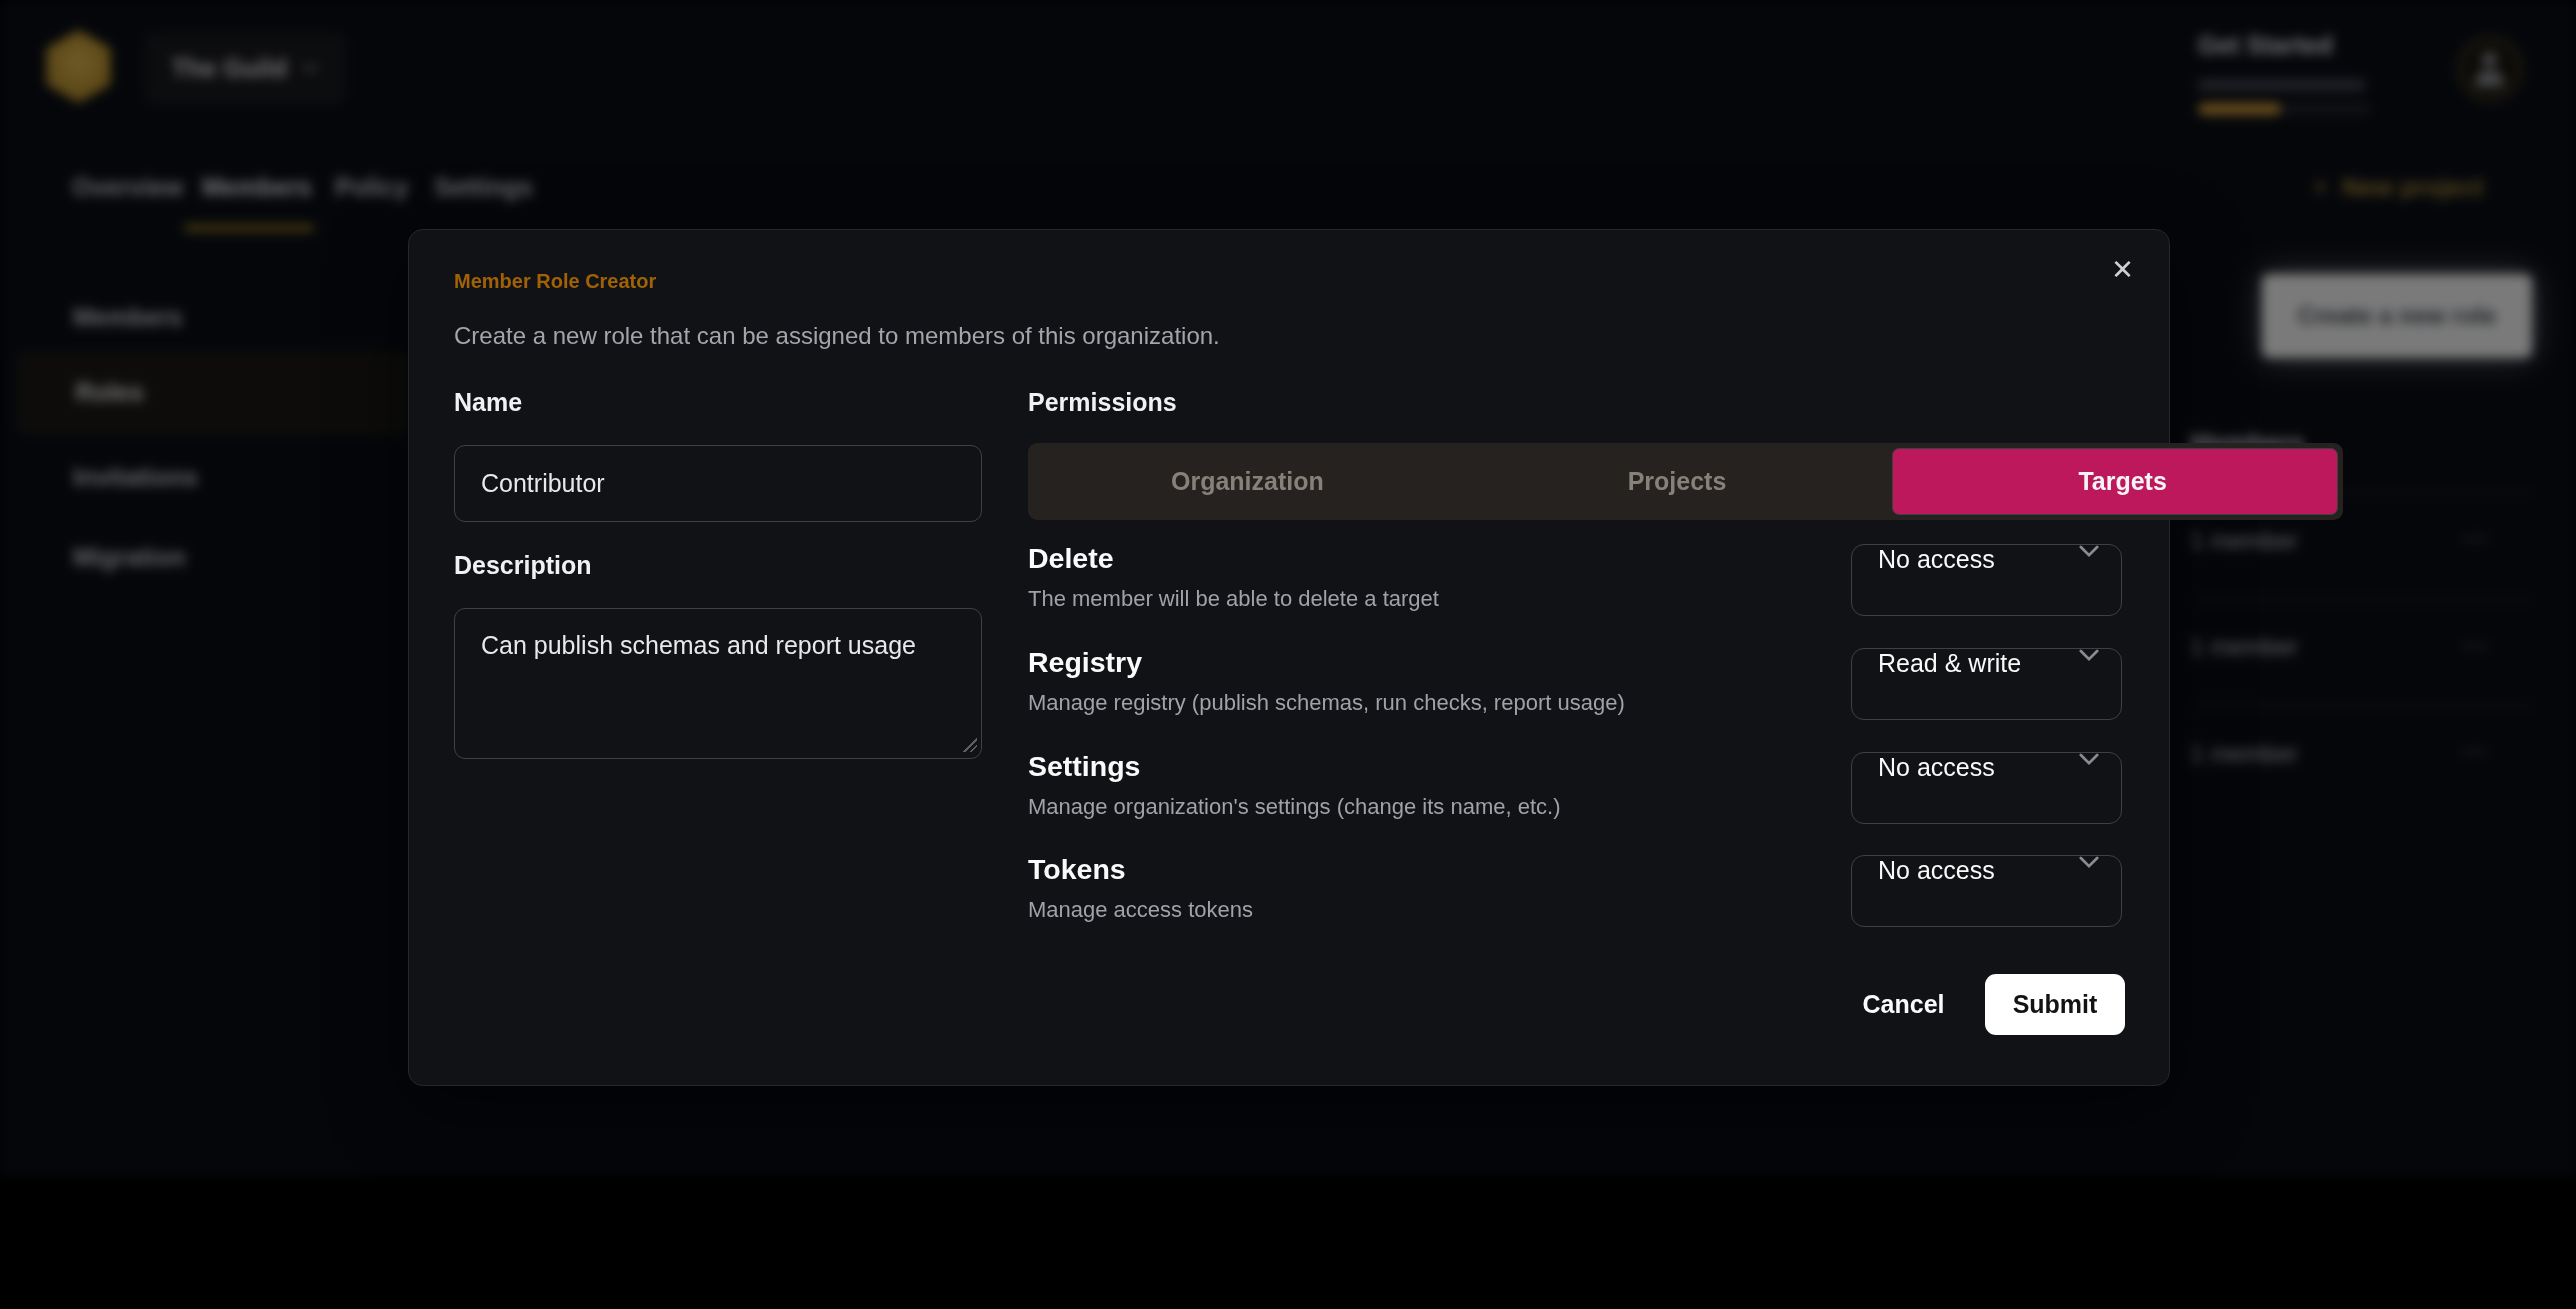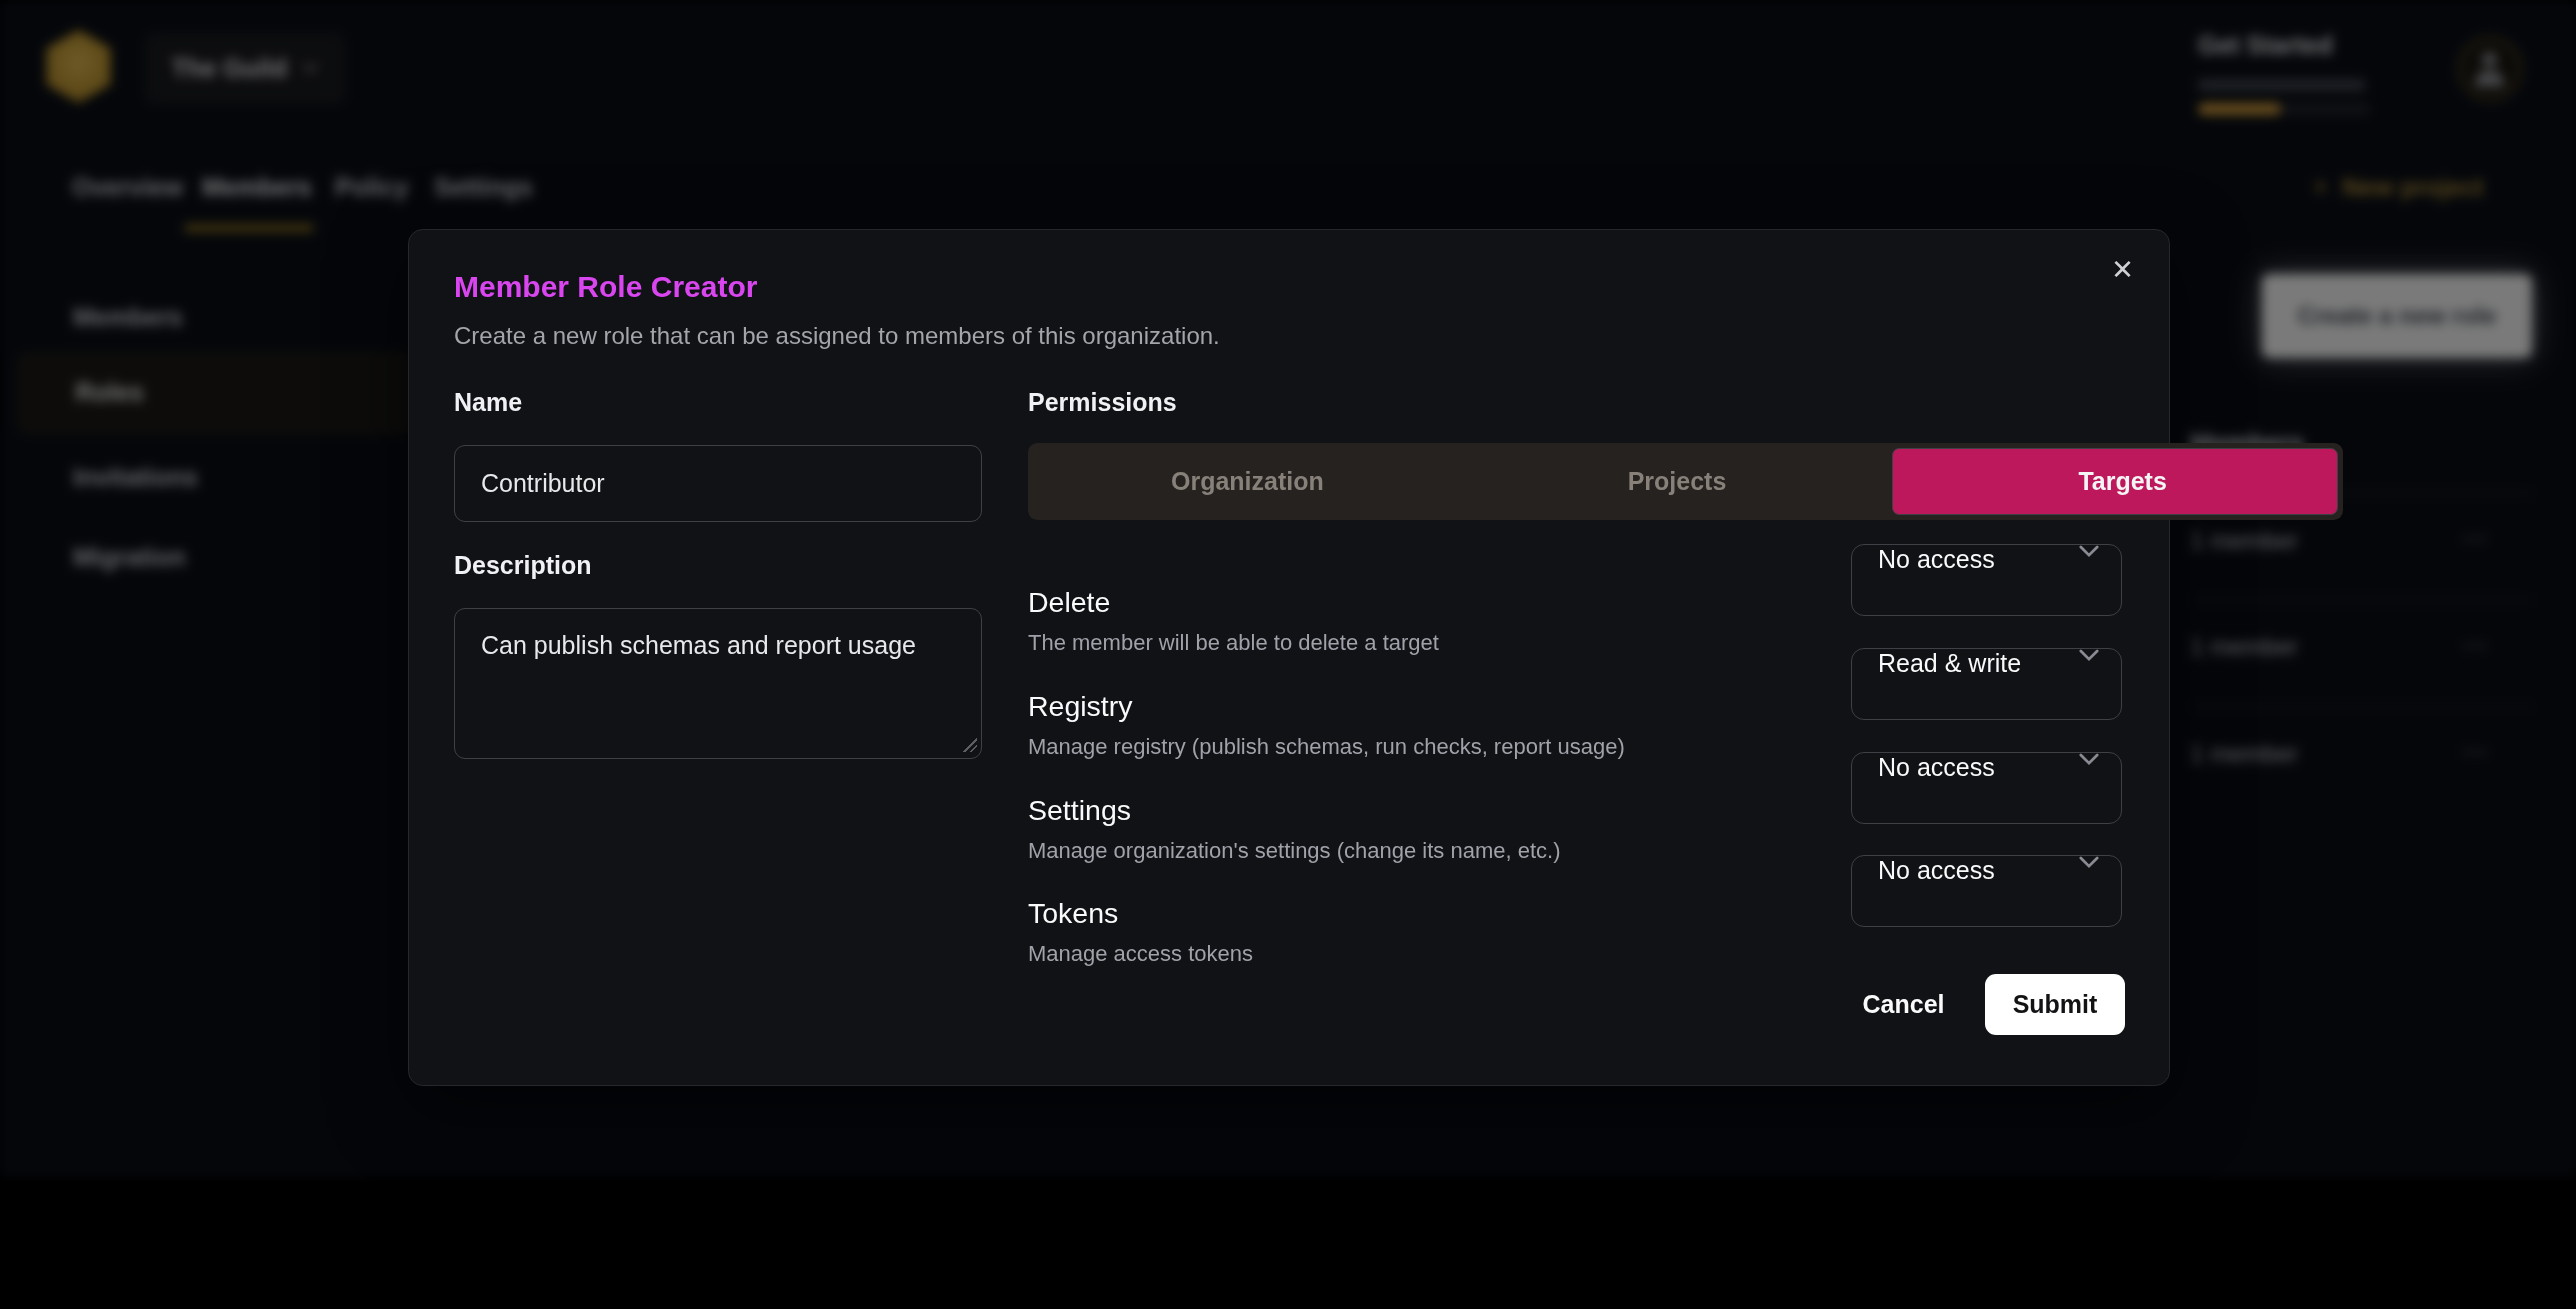--- a/index.html
+++ b/index.html
@@ -57,42 +57,42 @@
   .panel-divider { position:absolute; left:2190px; width:343px; height:1.8px; background:#20242d; }
   .panel-row-label { position:absolute; left:2190px; font-size:24px; color:#c9ccd3; }
   .panel-row-more { position:absolute; left:2462px; font-size:26px; color:#9aa0a8; }
 
   
   .modal { position:absolute; left:408px; top:229px; width:1762px; height:857px;
     background:#101216; border:0.9px solid #27282d; border-radius:14.7px;
     box-shadow:0 22px 73px rgba(0,0,0,.6); color:#fafafa; }
   .modal-close { position:absolute; right:35px; top:26px; font-size:27.5px; color:#cfcfd4;
     font-weight:400; line-height:1; cursor:default; }
-  .modal-title { position:absolute; left:45px; top:40px; font-size:30px; font-weight:700; color:#d946ef; }
+  .modal-title { position:absolute; left:45px; top:40px; font-size:20px; font-weight:700; color:#a16207; }
   .modal-subtitle { position:absolute; left:45px; top:92px; font-size:24px; color:#a4a4ab;text-align:right; }
 
   .field-label { position:absolute; font-size:25px; font-weight:600; color:#f1f1f3; }
   .text-input { position:absolute; left:45px; top:215px; width:528px; height:77px;
     background:transparent; border:0.9px solid #3f4046; border-radius:11px;
     color:#e8e8ea; font-size:25px; padding:0 26px; font-family:"Liberation Sans", sans-serif; outline:none; }
   .textarea-wrap { position:absolute; left:45px; top:378px; width:528px; height:151px; }
   .text-area { width:528px; height:151px; background:transparent; border:0.9px solid #3f4046;
     border-radius:11px; color:#e8e8ea; font-size:25px; padding:20px 26px; resize:none;
     font-family:"Liberation Sans", sans-serif; outline:none; line-height:1.35; }
   .resize-handle { position:absolute; right:5.5px; bottom:7.3px; width:15.6px; height:15.6px;
     background:linear-gradient(135deg, transparent 0 55%, #5d5d64 55% 63%, transparent 63% 76%, #5d5d64 76% 84%, transparent 84%); }
 
   .segmented { position:absolute; left:619px; top:213px; width:1315px; height:77px;
     background:#26221f; border-radius:9.2px; padding:4.6px; display:flex; }
   .seg-cell { flex:1 1 0; display:flex; align-items:center; justify-content:center;
     font-size:25px; font-weight:600; color:#87817a; border-radius:7.3px; }
   .seg-cell.active { background:#be185d; border:0.9px solid #3f4046; color:#f4f4f5;padding-left:15px; }
 
   .perm-row { position:absolute; left:619px; width:1094px; }
-  .perm-title { font-size:28.5px; font-weight:400; color:#fafafa; line-height:33px;margin-top:44px; }
+  .perm-title { font-size:28.5px; font-weight:700; color:#fafafa; line-height:33px; }
   .perm-desc { margin-top:11px; font-size:22px; color:#a1a1aa; line-height:26px; }
   .dropdown { position:absolute; right:0; top:1.8px; width:271px; height:72px;
     border:0.9px solid #3f4046; border-radius:13px; display:flex; align-items:flex-start;
     padding:0 22px 0 26px; }
   .dropdown .val { font-size:25px; color:#fafafa; flex:1; }
   .chev { width:20px; height:13px; }
 
   .modal-actions { position:absolute; right:44px; bottom:44px; display:flex; gap:27.5px; align-items:center; }
   .btn-cancel { font-size:25px; font-weight:600; color:#fafafa; background:none; border:none;
     padding:0 13px; height:73px; font-family:"Liberation Sans", sans-serif;text-align:right; }

